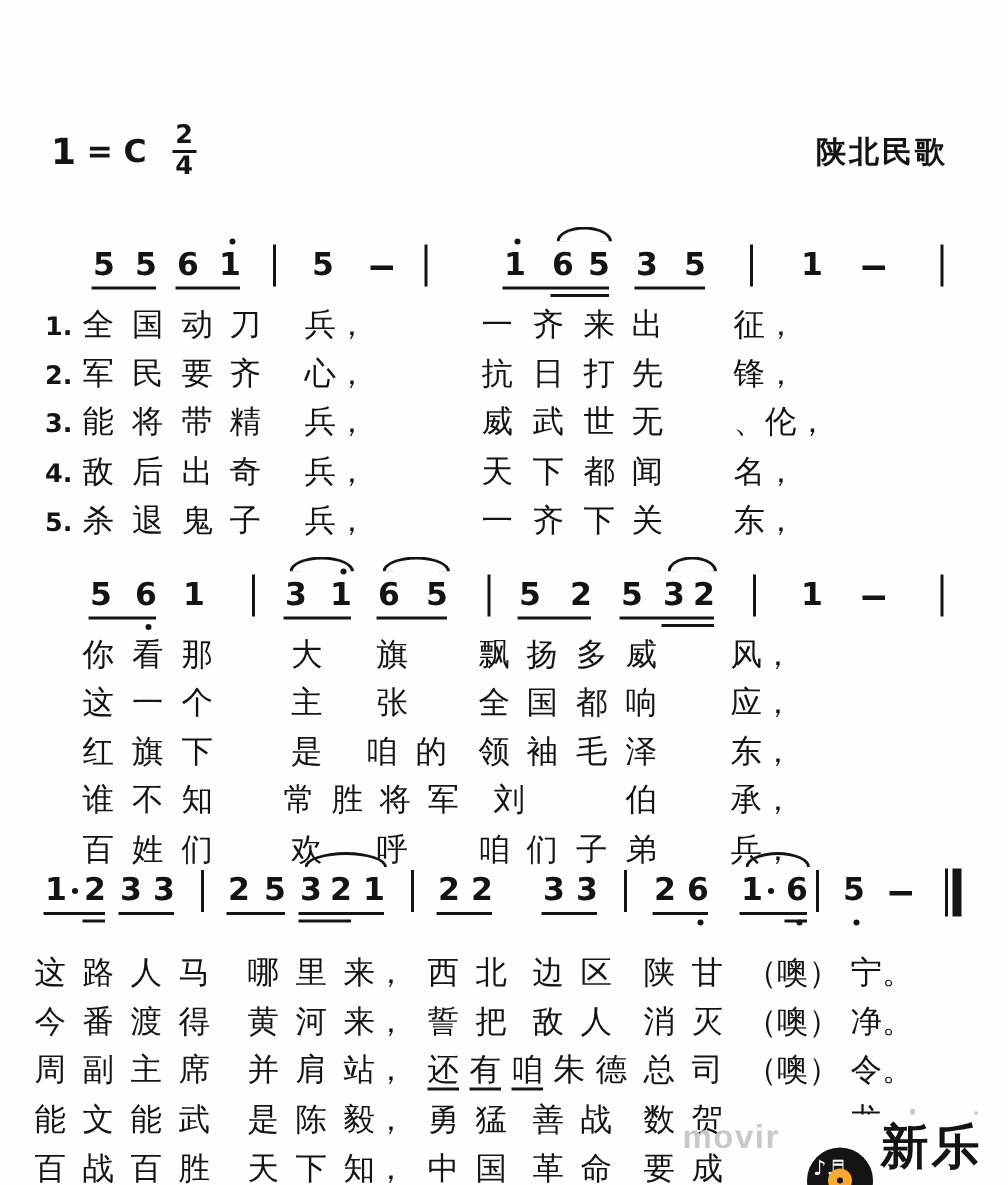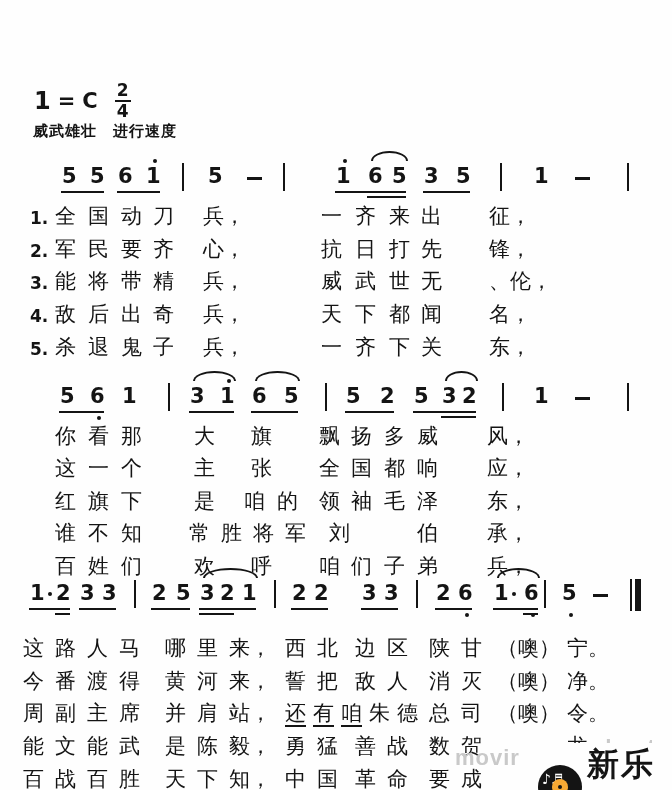--- a/index.html
+++ b/index.html
@@ -45,21 +45,21 @@
     <span class="k1">1</span>
     <span>=</span>
     <span>C</span>
     <span class="ts">
       <span>2</span>
       <span class="tsline"></span>
       <span>4</span>
     </span>
   </div>
 
-  <div class="tempo">威武雄壮　进行速度</div>
+  <div class="attrib">陕北民歌</div>
 
   <div id="score">
       <div class="note" style="left: 62px; top: 166px;">5</div>
       <div class="note" style="left: 90px; top: 166px;">5</div>
       <div class="note" style="left: 118px; top: 166px;">6</div>
       <div class="note" style="left: 146px; top: 166px;">1</div>
       <div class="odot" style="left: 153px; top: 159px;"></div>
       <div class="bar" style="left: 182px; top: 163px;"></div>
       <div class="note" style="left: 208px; top: 166px;">5</div>
       <div class="dash" style="left: 247px; top: 177px;"></div>

